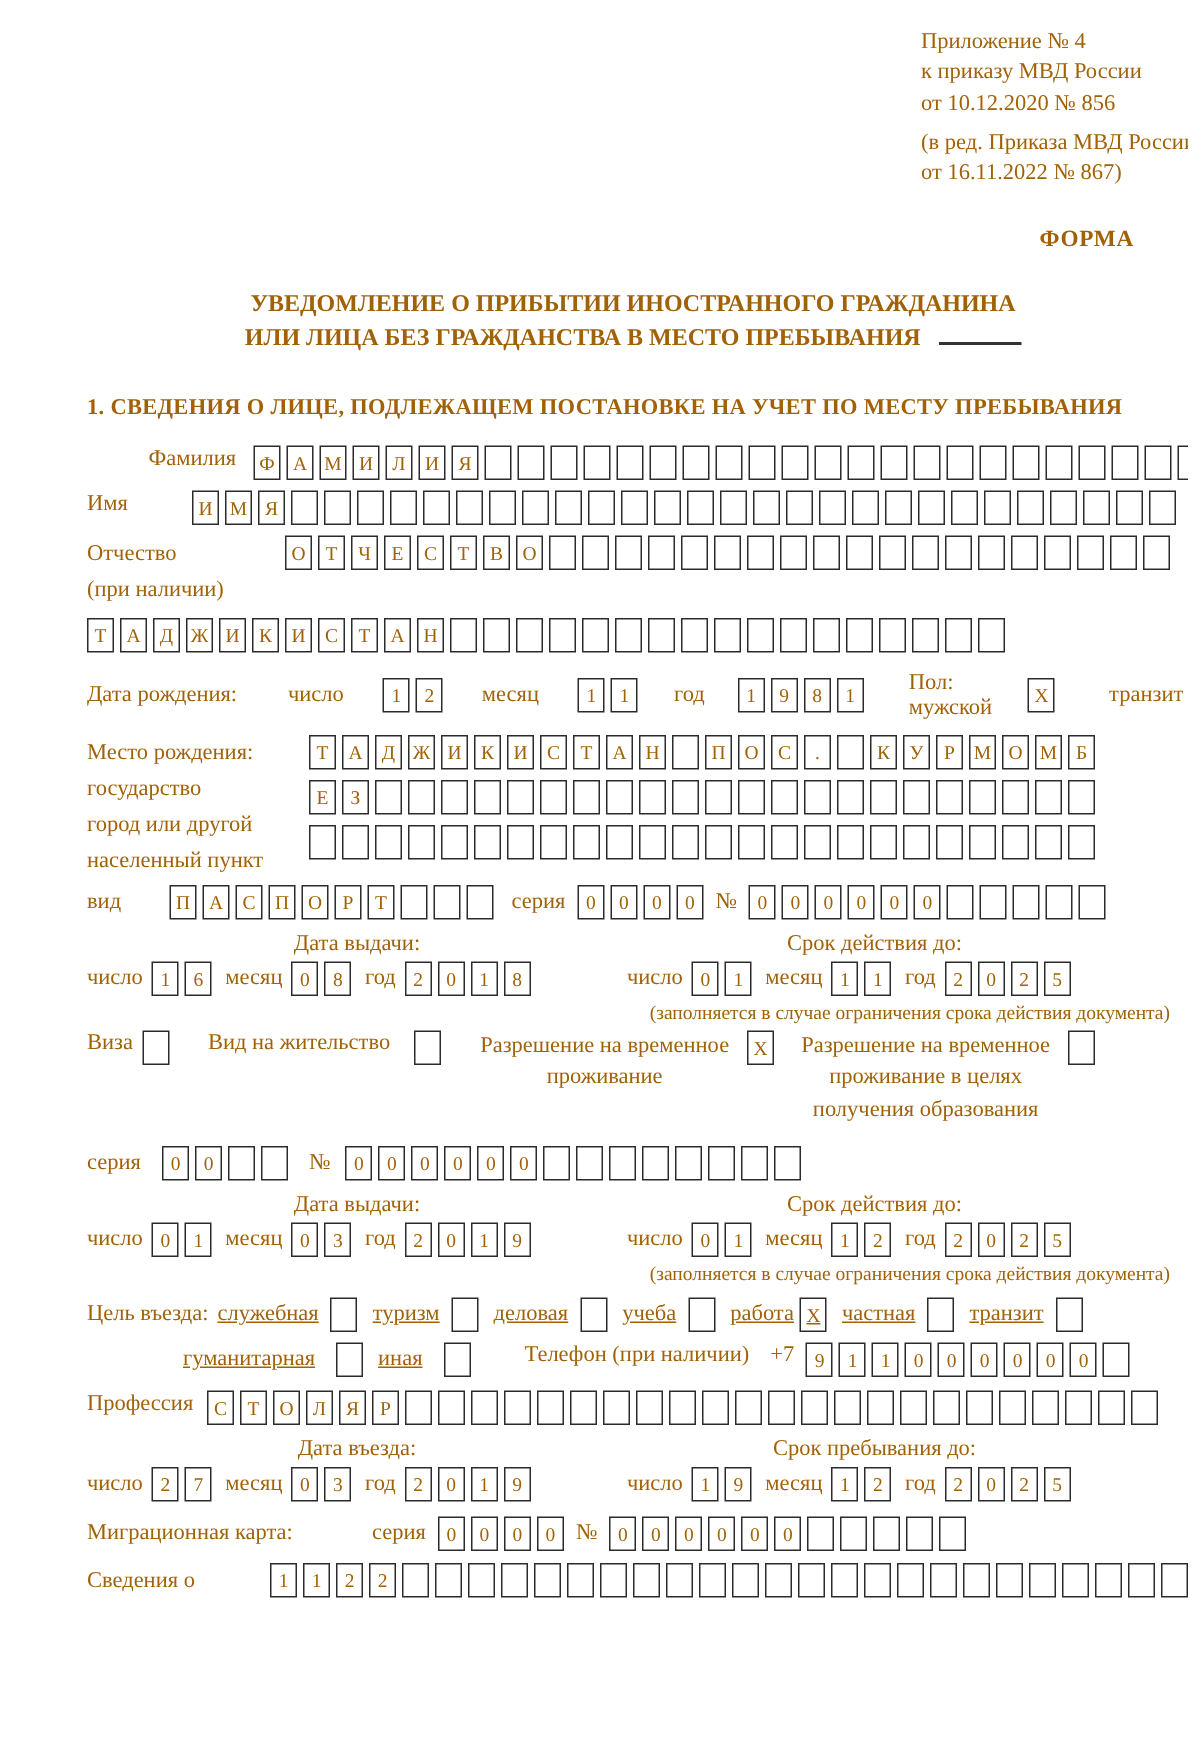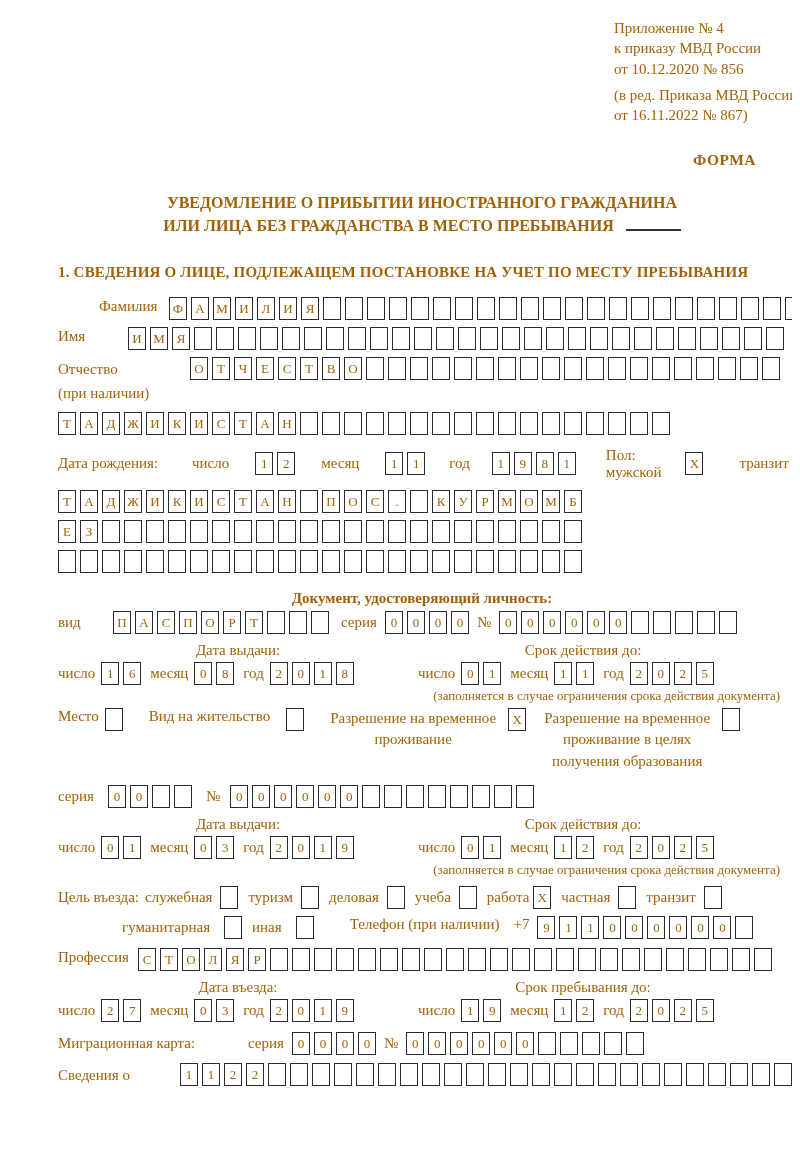--- a/index.html
+++ b/index.html
@@ -29,21 +29,21 @@
   .dgroup{display:flex;align-items:center;}
   .dgroup .dl{margin-right:6px;}
   .dgroup .cells{margin-right:9px;}
   .dg1{width:360px;}
   .note{font-size:13px;text-align:right;margin-top:3px;padding-right:6px;}
   .para{margin-top:10px;line-height:1.55;}
   .visa-row{margin-top:4px;align-items:flex-start;}
   .visa-row .opt{display:flex;align-items:flex-start;}
   .optlines{text-align:center;line-height:1.45;}
   .gap18{width:18px;flex:none;} .gap26{width:26px;flex:none;}
-  .purpose .pair{display:flex;align-items:center;margin-right:10px;}
+  .purpose .pair{display:flex;align-items:center;margin-right:10px;text-decoration:underline;}
   .purpose .pair .cb{margin-left:8px;}
   .indent64{margin-left:64px;}
   .phone-lab{margin:0 14px 0 26px;}
   .prefix{margin-right:8px;}
   .mlrow{display:flex;align-items:flex-start;}
   .migr .flabel{width:150px;}
   .migr .slab{margin:0 8px 0 40px;}
   .migr .nlab{margin:0 8px;}
   .sexlab{margin:0 8px 0 14px;}
   .sexlab2{margin:0 8px 0 20px;}
@@ -234,20 +234,26 @@
     <div class="cells cb" style="margin-left:0;">
         <span class="cell">X</span>
       </div>
     <span class="sexlab2">транзит</span>
     <div class="cells cb" style="margin-left:6px;">
         <span class="cell"></span>
       </div>
   </div>
 
   <div class="frow mlrow" style="margin-top:9px;">
+    <div class="flabel w148 lbl2">
+      <div>Место рождения:</div>
+      <div>государство</div>
+      <div>город или другой</div>
+      <div>населенный пункт</div>
+    </div>
     <div class="rows">
       <div class="cells">
           <span class="cell">Т</span>
           <span class="cell">А</span>
           <span class="cell">Д</span>
           <span class="cell">Ж</span>
           <span class="cell">И</span>
           <span class="cell">К</span>
           <span class="cell">И</span>
           <span class="cell">С</span>
@@ -316,21 +322,20 @@
           <span class="cell"></span>
           <span class="cell"></span>
           <span class="cell"></span>
           <span class="cell"></span>
           <span class="cell"></span>
           <span class="cell"></span>
         </div>
     </div>
   </div>
 
-  <div class="doc-heading">Документ, удостоверяющий личность:</div>
 
   <div class="frow" style="align-items:center;margin-top:4px;">
     <span class="flabel w55">вид</span>
     <div class="cells">
         <span class="cell">П</span>
         <span class="cell">А</span>
         <span class="cell">С</span>
         <span class="cell">П</span>
         <span class="cell">О</span>
         <span class="cell">Р</span>
@@ -404,21 +409,21 @@
           <span class="cell">2</span>
           <span class="cell">5</span>
         </div>
     </div>
   </div>
   <div class="note">(заполняется в случае ограничения срока действия документа)</div>
 
 
   <div class="frow visa-row">
     <div class="opt">
-      <span>Место</span>
+      <span>Виза</span>
       <div class="cells cb">
           <span class="cell"></span>
         </div>
     </div>
     <div class="gap26"></div>
     <div class="opt">
       <span>Вид на жительство</span>
       <div class="cells cb" style="margin-left:16px;">
           <span class="cell"></span>
         </div>

